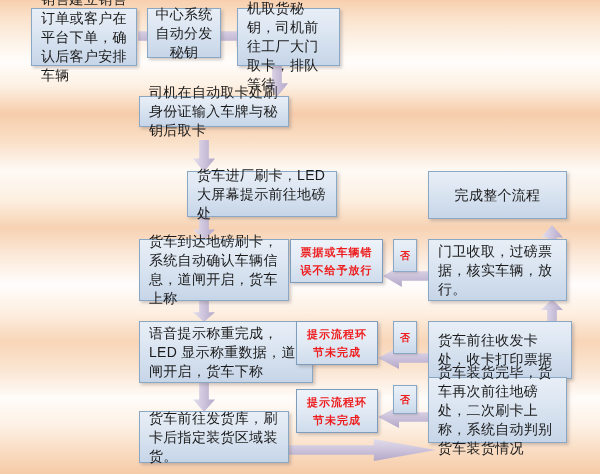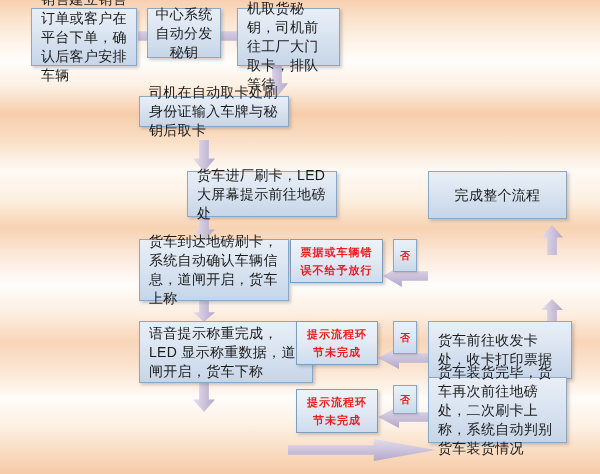--- a/index.html
+++ b/index.html
@@ -143,20 +143,23 @@
   <div class="node alert" style="left:290px;top:239px;width:93px;height:44px;">
     <div class="txt">票据或车辆错误不给予放行</div>
   </div>
 
   <div class="arrow a-left" style="left:383px;top:265px;width:45px;height:22px;"></div>
 
   <div class="nolabel" style="left:393px;top:239px;width:24px;height:33px;">
     <span>否</span>
   </div>
 
+  <div class="node" style="left:428px;top:239px;width:139px;height:62px;">
+    <div class="txt">门卫收取，过磅票据，核实车辆，放行。</div>
+  </div>
 
   <div class="arrow a-up v" style="left:541px;top:225px;width:22px;height:30px;"></div>
 
   <div class="node wide-center" style="left:428px;top:171px;width:139px;height:48px;">
     <div class="txt">完成整个流程</div>
   </div>
 
   <div class="arrow a-down v" style="left:193px;top:299px;width:22px;height:23px;"></div>
 
   <div class="node" style="left:139px;top:321px;width:174px;height:62px;">
@@ -174,20 +177,23 @@
   </div>
 
   <div class="node" style="left:428px;top:321px;width:144px;height:58px;">
     <div class="txt">货车前往收发卡处，收卡打印票据</div>
   </div>
 
   <div class="arrow a-up v" style="left:541px;top:299px;width:22px;height:26px;"></div>
 
   <div class="arrow a-down v" style="left:193px;top:382px;width:22px;height:30px;"></div>
 
+  <div class="node" style="left:139px;top:411px;width:150px;height:52px;">
+    <div class="txt">货车前往发货库，刷卡后指定装货区域装货。</div>
+  </div>
 
   <div class="node alert" style="left:296px;top:389px;width:82px;height:44px;">
     <div class="txt">提示流程环节未完成</div>
   </div>
 
   <div class="arrow a-left" style="left:378px;top:406px;width:50px;height:22px;"></div>
 
   <div class="nolabel" style="left:393px;top:385px;width:24px;height:29px;">
     <span>否</span>
   </div>

